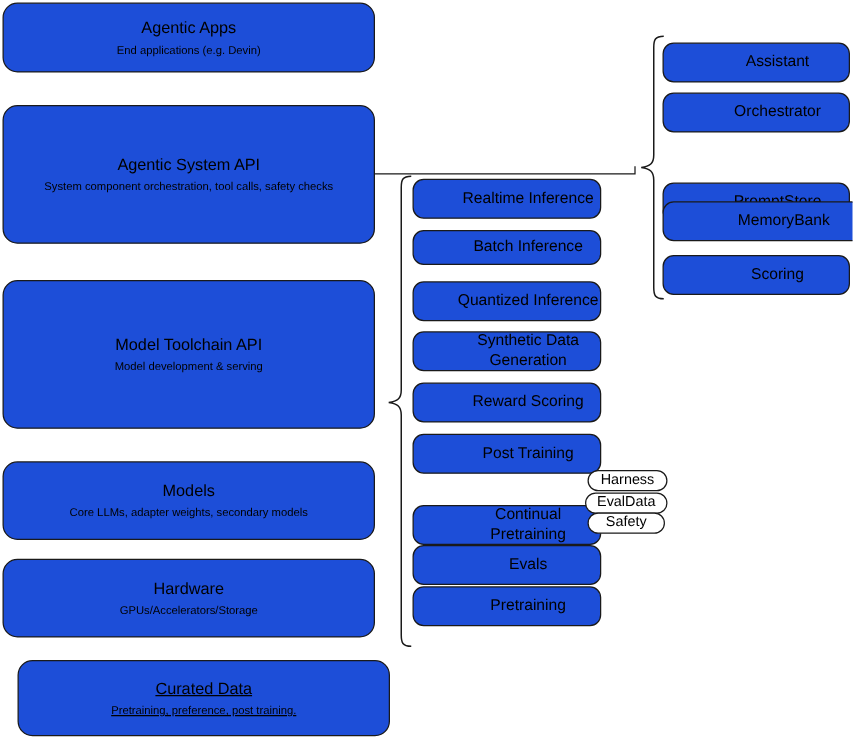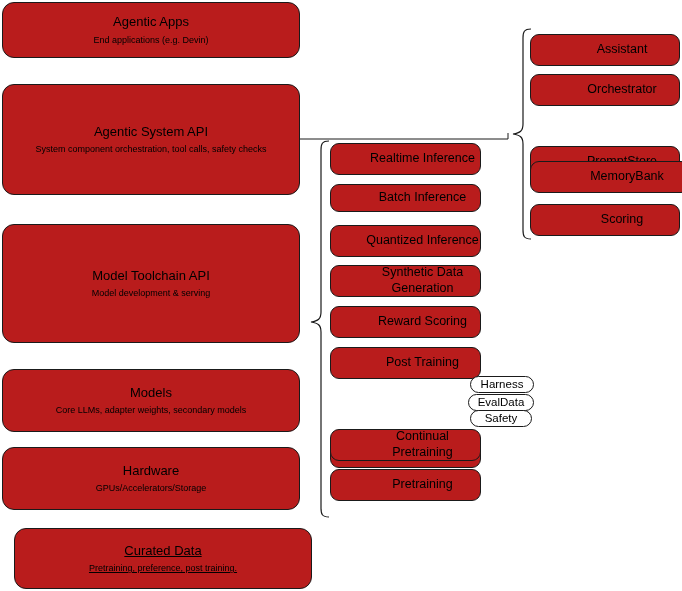--- a/index.html
+++ b/index.html
@@ -18,21 +18,21 @@
     position: relative;
     width: 682px;
     height: 591px;
     background: #ffffff;
   }
   .node {
     position: absolute;
     box-sizing: border-box;
     border: 1px solid #1a1a1a;
     border-radius: 12px;
-    background: #b91c1c;
+    background: #1d4ed8;
     display: flex;
     flex-direction: column;
     align-items: center;
     justify-content: center;
     text-align: center;
     line-height: 1.25;
   }
   .layer .title {
     font-size: 13px;
     color: #000;
@@ -148,21 +148,21 @@
   </div>
   <div class="node mid-node" style="left:330px; top:306px; width:151px; height:32px;">
     <span>Reward Scoring</span>
   </div>
   <div class="node mid-node" style="left:330px; top:347px; width:151px; height:32px;">
     <span>Post Training</span>
   </div>
   <div class="node mid-node" style="left:330px; top:388px; width:151px; height:32px;margin-top:48px;">
     <span>Evals</span>
   </div>
-  <div class="node mid-node" style="left:330px; top:429px; width:151px; height:32px;">
+  <div class="node mid-node" style="left:330px; top:404px; width:151px; height:32px;">
     <span>Continual Pretraining</span>
   </div>
   <div class="node mid-node" style="left:330px; top:469px; width:151px; height:32px;">
     <span>Pretraining</span>
   </div>
 
   <div class="pill" style="left:470px; top:376px; width:64px; height:17px;">
     <span>Harness</span>
   </div>
   <div class="pill" style="left:468px; top:394px; width:66px; height:17px;">

